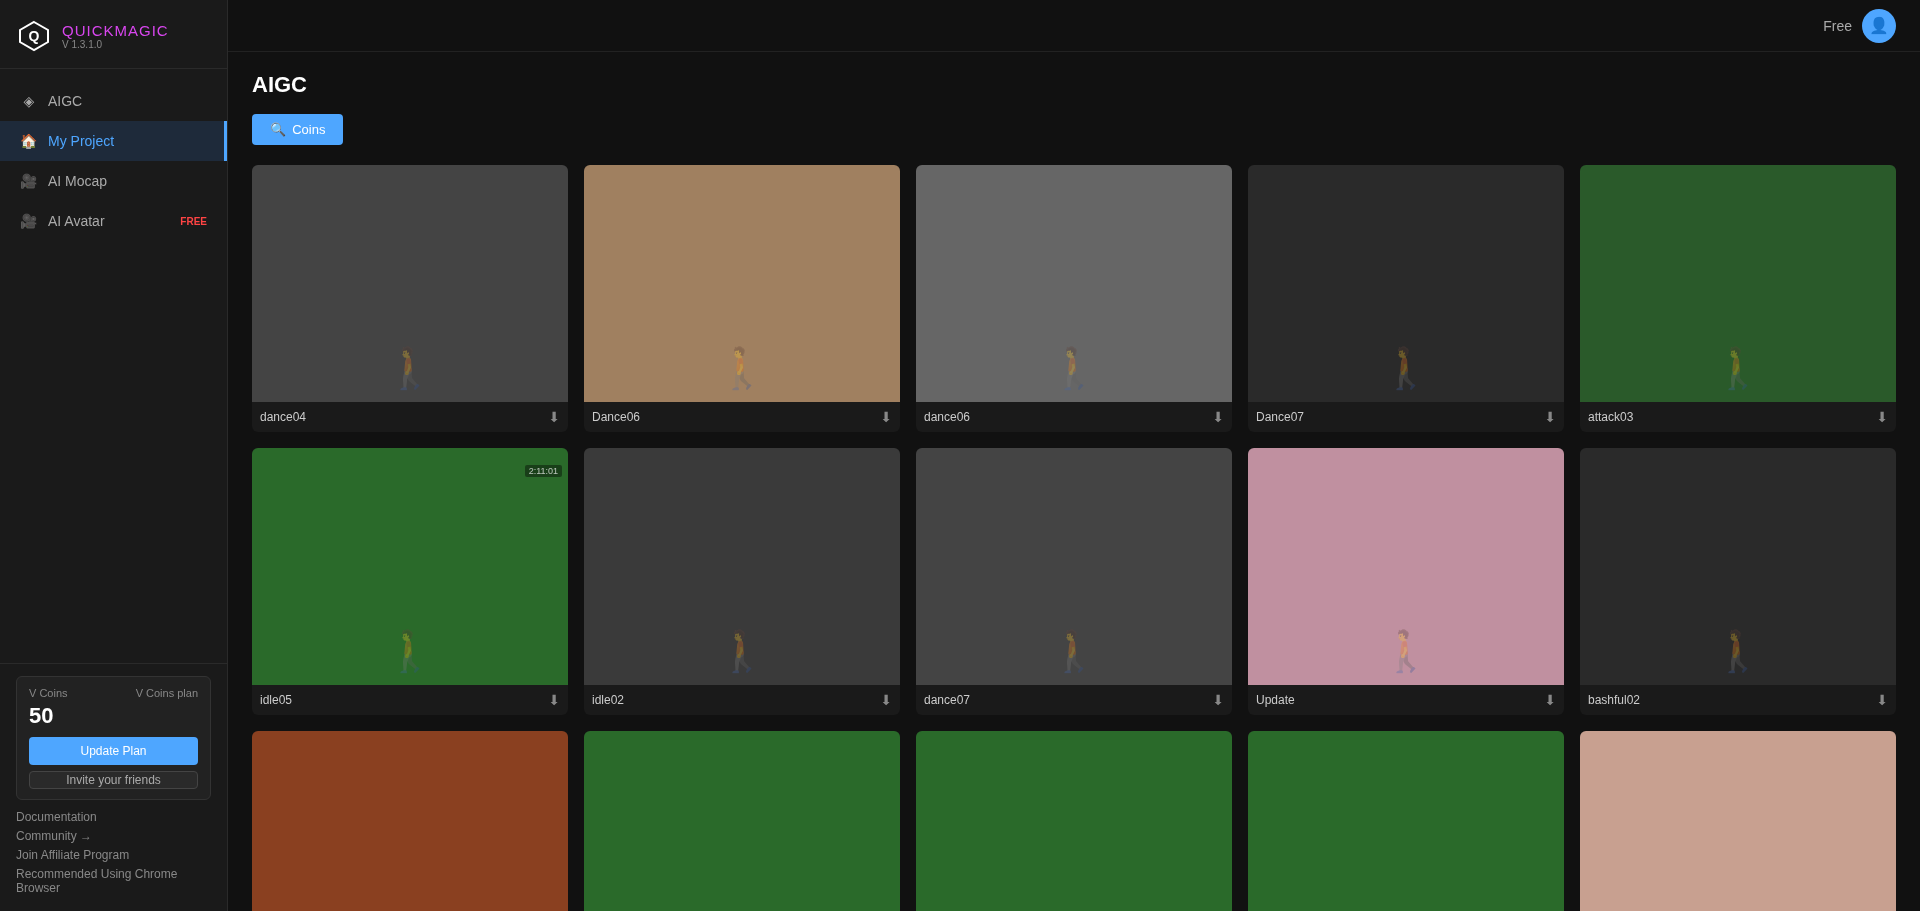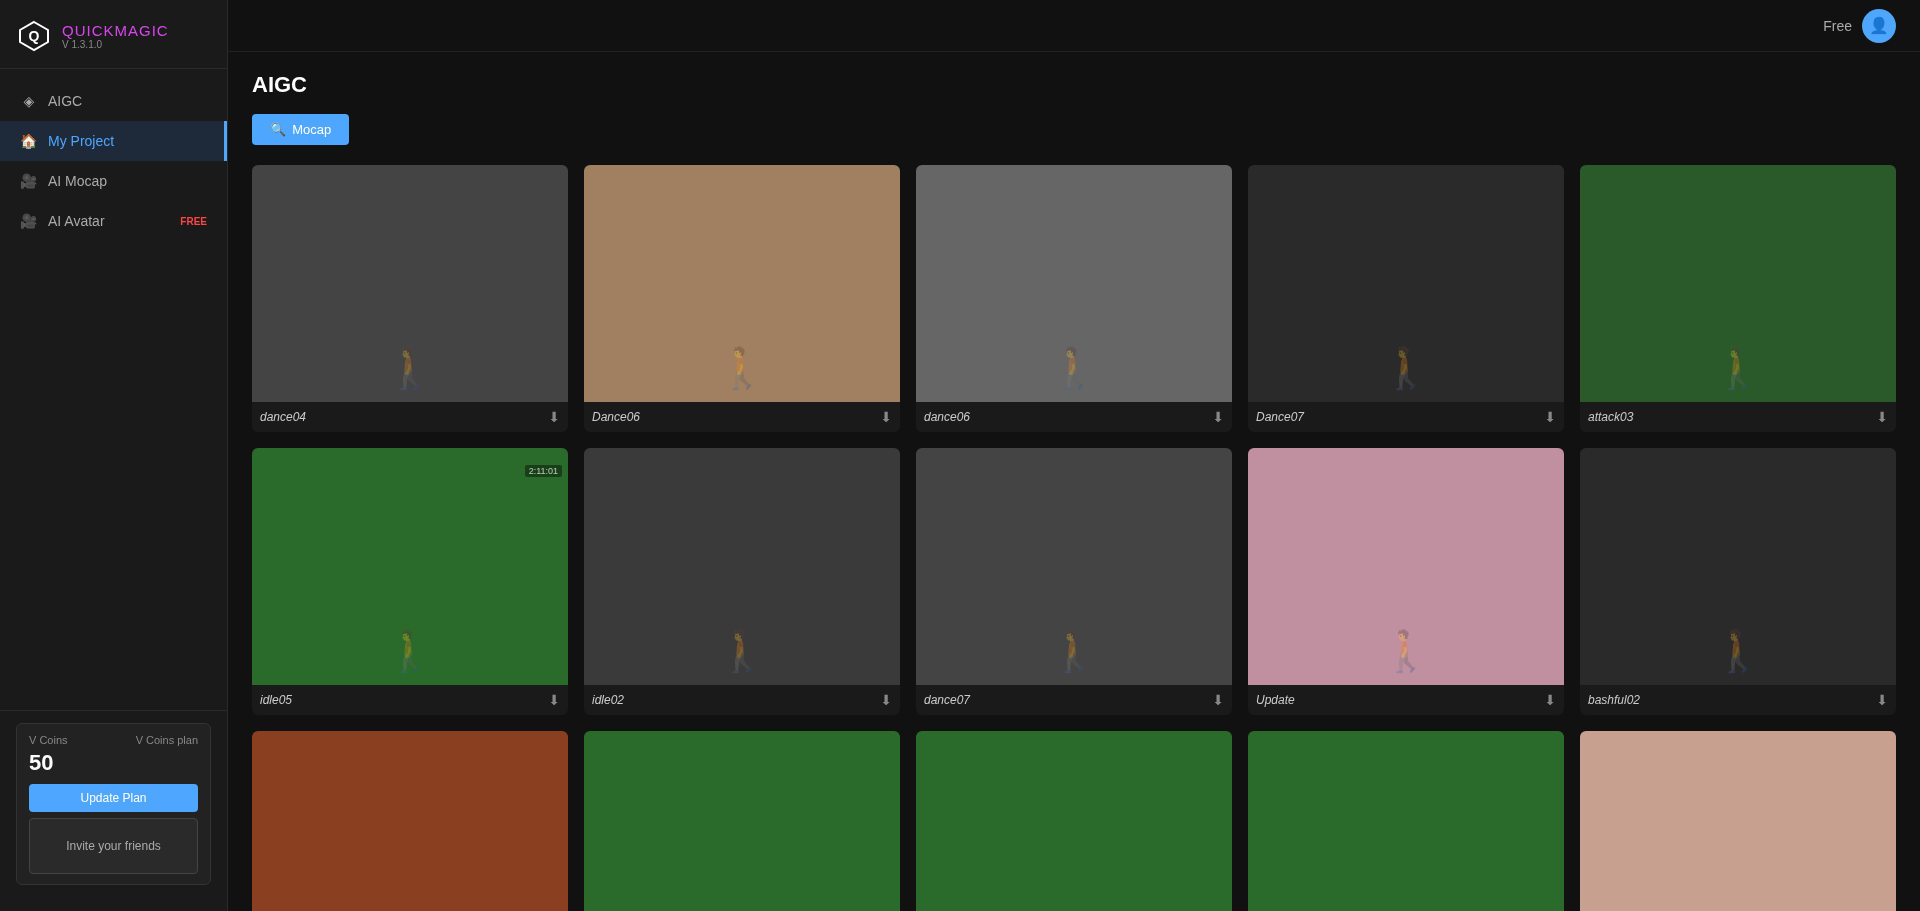--- a/index.html
+++ b/index.html
@@ -143,21 +143,21 @@
       margin-bottom: 6px;
     }
 
     .btn-invite {
       display: block;
       width: 100%;
       background: #2a2a2a;
       color: #aaa;
       border: 1px solid #444;
       border-radius: 4px;
-      padding: 20px;
+      padding: 1px;
       font-size: 12px;
       cursor: pointer;
       text-align: center;
     }
 
     .sidebar-links {
       margin-top: 10px;
       display: flex;
       flex-direction: column;
       gap: 5px;
@@ -300,21 +300,20 @@
       padding: 7px 8px;
     }
 
     .video-name {
       font-size: 12px;
       color: #ccc;
       white-space: nowrap;
       overflow: hidden;
       text-overflow: ellipsis;
       flex: 1;
-      font-style: italic;
     }
 
     .download-icon {
       font-size: 14px;
       color: #888;
       margin-left: 6px;
       cursor: pointer;
     }
 
     
@@ -392,40 +391,46 @@
   <div class="sidebar-bottom">
     <div class="vcoins-box">
       <div class="vcoins-header">
         <span>V Coins</span>
         <span>V Coins plan</span>
       </div>
       <div class="vcoins-amount">50</div>
       <button class="btn-update">Update Plan</button>
       <button class="btn-invite">Invite your friends</button>
     </div>
+    <div class="sidebar-links">
+      <span class="sidebar-link">Documentation</span>
+      <span class="sidebar-link">Community →</span>
+      <span class="sidebar-link">Join Affiliate Program</span>
+      <span class="sidebar-link">Recommended Using Chrome Browser</span>
+    </div>
   </div>
 </div>
 
 <div id="main">
 
   <div class="topbar">
     <div class="topbar-left"></div>
     <div class="topbar-right">
       <span class="free-label">Free</span>
       <div class="avatar-circle">👤</div>
     </div>
   </div>
 
   <div class="content">
     <div class="page-title">AIGC</div>
 
     <div class="search-bar">
       <button class="btn-search">
         <span>🔍</span>
-        <span>Mocap</span>
+        <span>Coins</span>
       </button>
     </div>
 
     <div class="video-grid" id="video-grid">
         <div class="video-card">
           <div class="video-thumb">
             <div class="thumb-placeholder thumb-gray-room" style="background: rgb(68, 68, 68);">
               <span class="figure">🚶</span>
             </div>
           </div>

